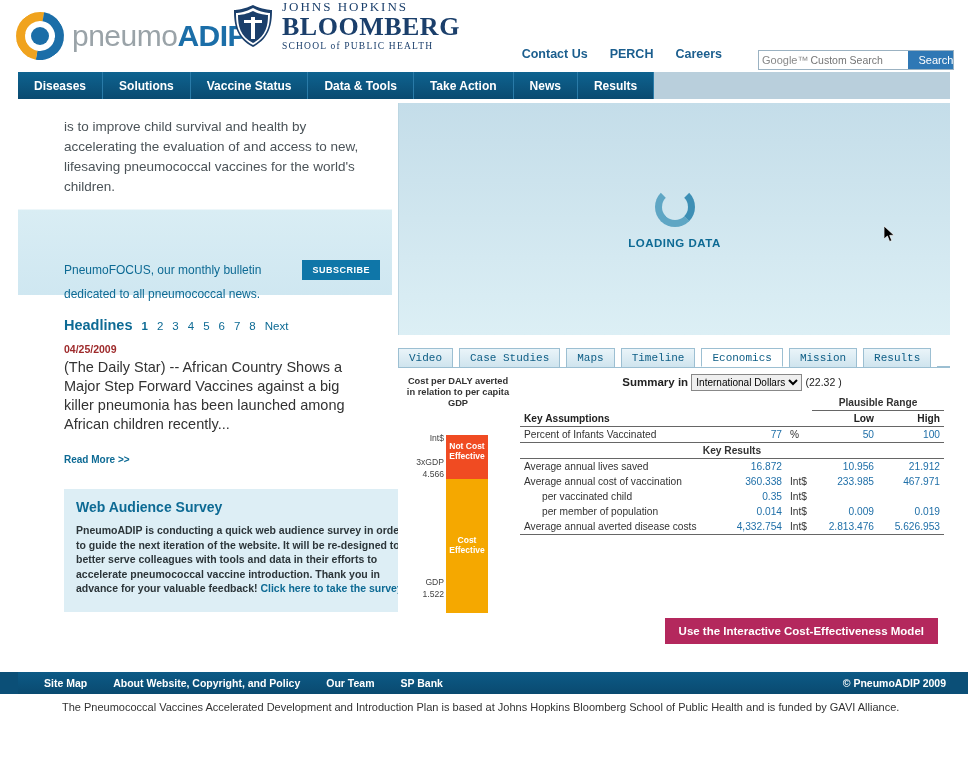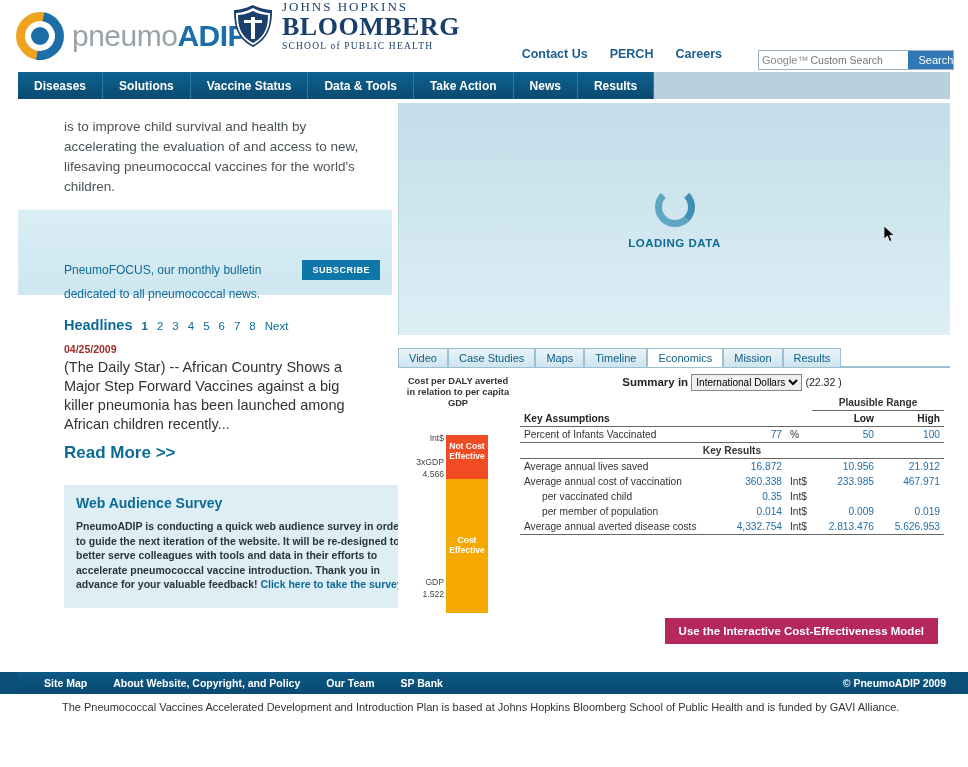--- a/index.html
+++ b/index.html
@@ -92,21 +92,21 @@
   }
 
   
   .headlines { margin-top:22px; padding-left:46px; }
   .hl-head { display:flex; align-items:baseline; gap:9px; }
   .hl-head h2 { margin:0; font-size:14.5px; color:#0d6a94; font-weight:bold; }
   .hl-head a { font-size:11.5px; color:#0d6a94; text-decoration:none; }
   .hl-head a.current { font-weight:bold; }
   .hl-date { margin-top:10px; font-size:10.5px; color:#9e2a2b; font-weight:bold; }
   .hl-title { margin-top:3px; font-size:14.5px; color:#333; line-height:19px; width:300px; }
-  .hl-more { margin-top:9px; font-size:17px; color:#0d6a94; font-weight:bold; text-decoration:none; display:inline-block; }
+  .hl-more { margin-top:20px; font-size:10px; color:#0d6a94; font-weight:bold; text-decoration:none; display:inline-block; }
 
   
   .survey {
     margin-top:22px; margin-left:46px; width:360px; background:#ddeef5; padding:10px 12px 16px 12px;
   }
   .survey h3 { margin:0 0 8px 0; font-size:14px; color:#0d6a94; font-weight:bold; }
   .survey p { margin:0; font-size:10.5px; line-height:14.5px; color:#2c3539; font-weight:bold; }
   .survey a { color:#0d6a94; text-decoration:none; }
 
   
@@ -119,21 +119,21 @@
   .spinner {
     width:40px; height:40px; margin:0 auto 10px auto; border-radius:50%;
     border:7px solid #5fa6c4; border-top-color:transparent; border-right-color:#3d8fb5;
   }
   .loading-label { font-size:11.5px; font-weight:bold; color:#0d6a94; letter-spacing:0.5px; }
 
   
   .tabs { position:absolute; left:0; top:245px; width:552px; height:20px; display:flex; border-bottom:1px solid #9cbfd2; }
   .tabs .tab {
     font-size:11px; color:#0d5d85; padding:3px 10px 2px 10px; border:1px solid #9cbfd2;
-    border-bottom:none; background:linear-gradient(to bottom,#eaf4f9,#cfe4ee); margin-right:0; cursor:pointer;
+    border-bottom:none; background:linear-gradient(to bottom,#eaf4f9,#cfe4ee); margin-right:6px; cursor:pointer;font-family:Liberation Mono, monospace;
   }
   .tabs .tab.active { background:#fff; color:#0d5d85; border-bottom:1px solid #fff; position:relative; top:0; }
   .tabs .tabfill { flex:1; border-bottom:1px solid #9cbfd2; }
 
   
   .econ { position:absolute; left:0; top:265px; width:552px; height:290px; background:#fff; }
   .chartbox { position:absolute; left:8px; top:8px; width:104px; }
   .chart-title { font-size:9.3px; text-align:center; color:#333; line-height:11px; font-weight:bold; }
   .chart-area { position:relative; margin-top:6px; height:200px; }
   .bar { position:absolute; left:40px; top:20px; width:42px; height:178px; }

